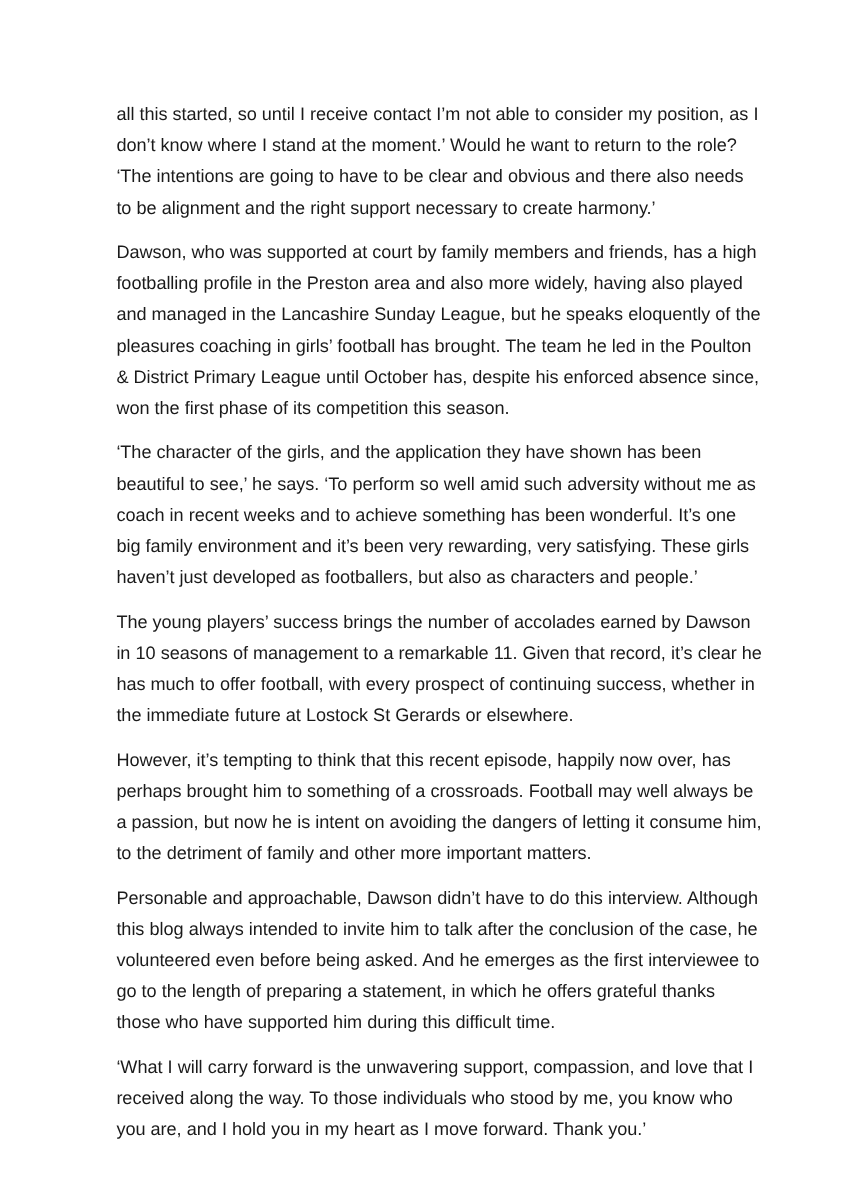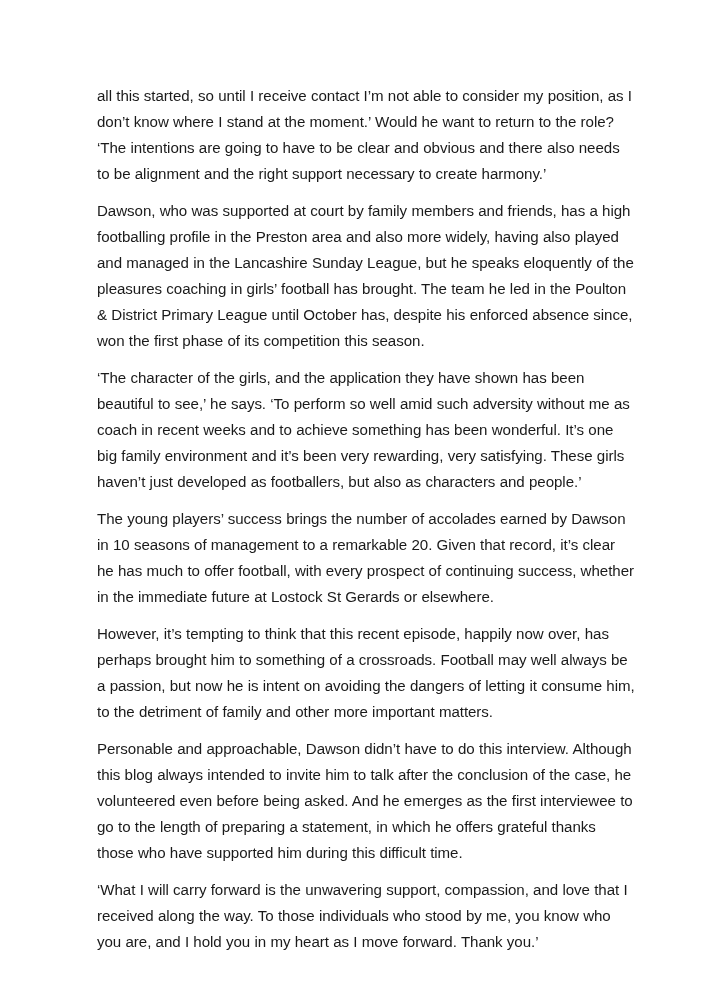--- a/index.html
+++ b/index.html
@@ -41,18 +41,18 @@
   }
 </style>
 </head>
 <body>
 
 <div class="page">
   <div class="content">
     <p class="para">all this started, so until I receive contact I’m not able to consider my position, as I don’t know where I stand at the moment.’ Would he want to return to the role? ‘The intentions are going to have to be clear and obvious and there also needs to be alignment and the right support necessary to create harmony.’</p>
     <p class="para">Dawson, who was supported at court by family members and friends, has a high footballing profile in the Preston area and also more widely, having also played and managed in the Lancashire Sunday League, but he speaks eloquently of the pleasures coaching in girls’ football has brought. The team he led in the Poulton &amp; District Primary League until October has, despite his enforced absence since, won the first phase of its competition this season.</p>
     <p class="para">‘The character of the girls, and the application they have shown has been beautiful to see,’ he says. ‘To perform so well amid such adversity without me as coach in recent weeks and to achieve something has been wonderful. It’s one big family environment and it’s been very rewarding, very satisfying. These girls haven’t just developed as footballers, but also as characters and people.’</p>
-    <p class="para">The young players’ success brings the number of accolades earned by Dawson in 10 seasons of management to a remarkable 20. Given that record, it’s clear he has much to offer football, with every prospect of continuing success, whether in the immediate future at Lostock St Gerards or elsewhere.</p>
+    <p class="para">The young players’ success brings the number of accolades earned by Dawson in 10 seasons of management to a remarkable 11. Given that record, it’s clear he has much to offer football, with every prospect of continuing success, whether in the immediate future at Lostock St Gerards or elsewhere.</p>
     <p class="para">However, it’s tempting to think that this recent episode, happily now over, has perhaps brought him to something of a crossroads. Football may well always be a passion, but now he is intent on avoiding the dangers of letting it consume him, to the detriment of family and other more important matters.</p>
     <p class="para">Personable and approachable, Dawson didn’t have to do this interview. Although this blog always intended to invite him to talk after the conclusion of the case, he volunteered even before being asked. And he emerges as the first interviewee to go to the length of preparing a statement, in which he offers grateful thanks those who have supported him during this difficult time.</p>
     <p class="para">‘What I will carry forward is the unwavering support, compassion, and love that I received along the way. To those individuals who stood by me, you know who you are, and I hold you in my heart as I move forward. Thank you.’</p>
   </div>
 </div>
 
 </body></html>

